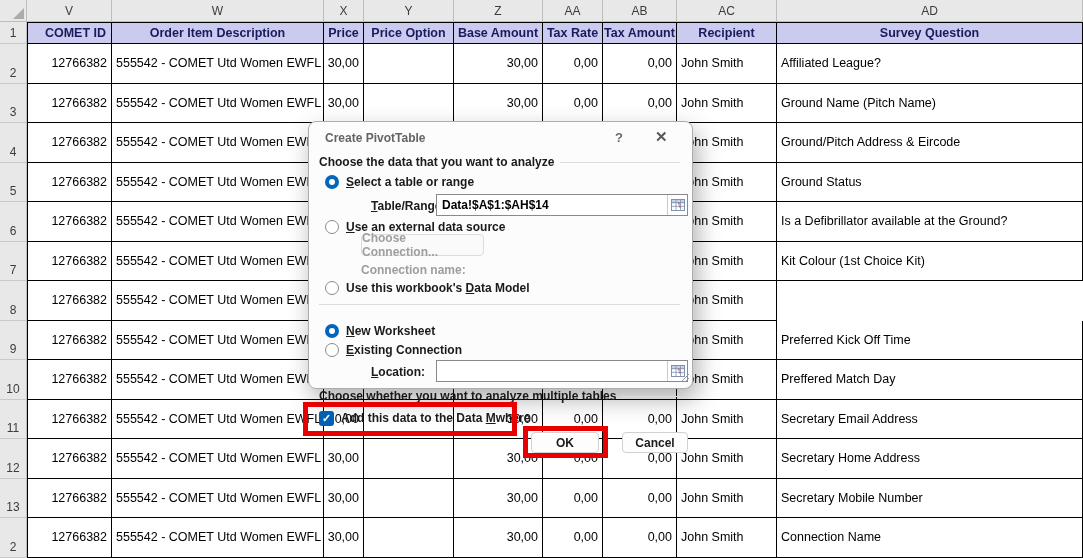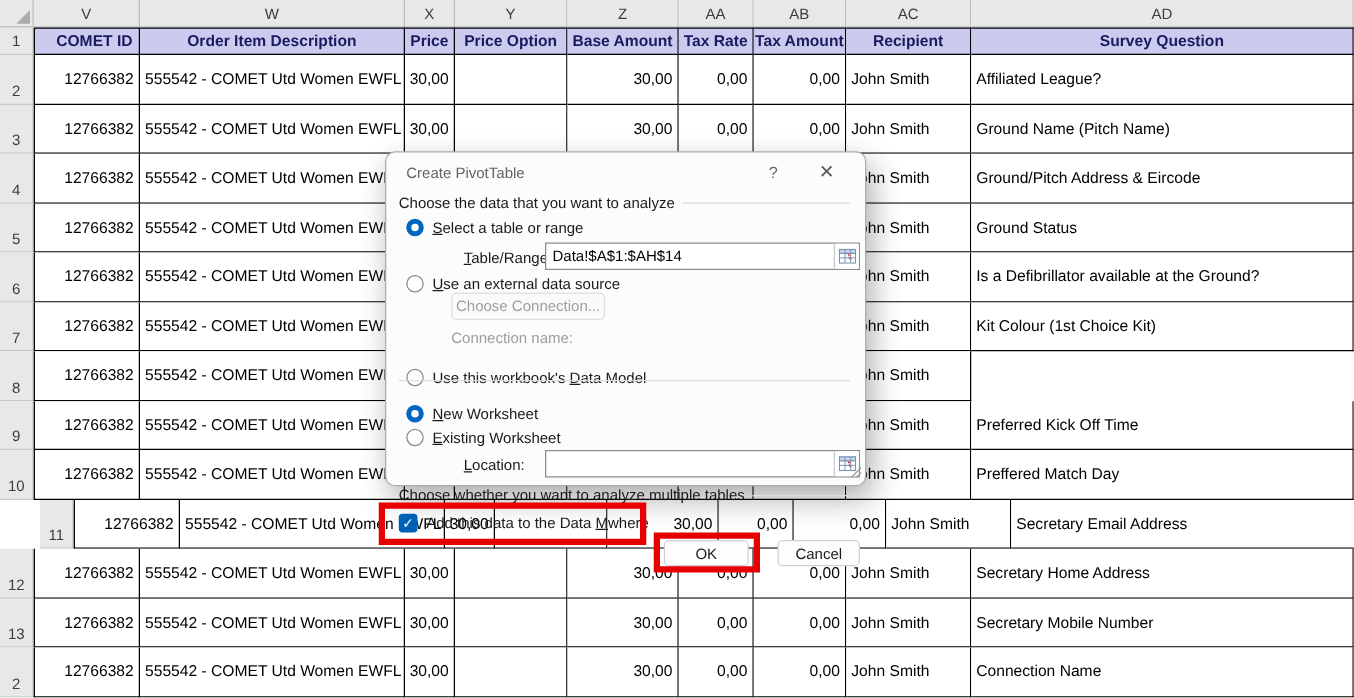--- a/index.html
+++ b/index.html
@@ -23,21 +23,21 @@
           white-space:nowrap; background:#fff; }
   .cell.first { border-left:1px solid #000; }
   .hdr1 .cell { background:#CBCBEF; color:#1A1A5E; font-weight:bold; justify-content:center;
                 border-top:1px solid #000; font-size:12.5px; }
   .al-r { justify-content:flex-end; padding-right:4px; }
   .al-l { justify-content:flex-start; padding-left:4px; }
 
   
   .dialog { position:absolute; left:308px; top:121px; width:385px; height:268px;
             background:#FCFCFC; border:1px solid #ACACAC; border-radius:8px;
-            box-shadow:4px 10px 24px rgba(0,0,0,.32); font-size:12px; color:#1a1a1a; z-index:5; }
+            box-shadow:4px 10px 24px rgba(0,0,0,.32); font-size:12px; color:#1a1a1a; z-index:5;font-weight:bold; }
   .dlg-title { position:absolute; left:16px; top:9px; color:#646464; font-size:12px; }
   .dlg-help { position:absolute; left:306px; top:8px; color:#6a6a6a; font-size:13px; cursor:default; }
   .dlg-close { position:absolute; left:346px; top:6px; color:#5a5a5a; font-size:15px; cursor:default; }
   .cap { position:absolute; left:10px; right:12px; display:flex; align-items:center; gap:6px; }
   .cap .cap-line { flex:1; height:1px; background:#DCDCDC; }
   .radio-row { position:absolute; left:16px; display:flex; align-items:center; gap:7px; height:15px; }
   .radio { width:14px; height:14px; border-radius:50%; background:#fff; border:1px solid #8a8a8a; flex:0 0 auto; }
   .radio.sel { border:4.5px solid #0066BF; }
   .ak { text-decoration:underline; }
   .fld-label { position:absolute; }
@@ -191,21 +191,21 @@
         <div class="cell al-l" style="flex-basis: 212px; height: 39.5px;">555542 - COMET Utd Women EWFL</div>
         <div class="cell al-r" style="flex-basis: 40px; height: 39.5px;">30,00</div>
         <div class="cell al-l" style="flex-basis: 90px; height: 39.5px;"></div>
         <div class="cell al-r" style="flex-basis: 89px; height: 39.5px;">30,00</div>
         <div class="cell al-r" style="flex-basis: 60px; height: 39.5px;">0,00</div>
         <div class="cell al-r" style="flex-basis: 74px; height: 39.5px;">0,00</div>
         <div class="cell al-l" style="flex-basis: 100px; height: 39.5px;">John Smith</div>
         <div class="cell al-l" style="flex-basis: 306px; height: 39.5px;">Preffered Match Day</div>
       </div>
       <div class="srow">
-        <div class="rowhead" style="height: 39.5px; margin-left: 32px;">11</div>
+        <div class="rowhead" style="height: 39.5px;">11</div>
         <div class="cell al-r first" style="flex-basis: 85px; height: 39.5px;">12766382</div>
         <div class="cell al-l" style="flex-basis: 212px; height: 39.5px;">555542 - COMET Utd Women EWFL</div>
         <div class="cell al-r" style="flex-basis: 40px; height: 39.5px;">30,00</div>
         <div class="cell al-l" style="flex-basis: 90px; height: 39.5px;"></div>
         <div class="cell al-r" style="flex-basis: 89px; height: 39.5px;">30,00</div>
         <div class="cell al-r" style="flex-basis: 60px; height: 39.5px;">0,00</div>
         <div class="cell al-r" style="flex-basis: 74px; height: 39.5px;">0,00</div>
         <div class="cell al-l" style="flex-basis: 100px; height: 39.5px;">John Smith</div>
         <div class="cell al-l" style="flex-basis: 306px; height: 39.5px;">Secretary Email Address</div>
       </div>
@@ -278,37 +278,37 @@
     </div>
 
     <div class="radio-row" style="top:97px">
       <span class="radio"></span>
       <span><span></span><span class="ak">U</span><span>se an external data source</span></span>
     </div>
 
     <div class="dis-btn">Choose Connection...</div>
     <div class="fld-label grey-lbl" style="left:52px;top:141px">Connection name:</div>
 
-    <div class="radio-row" style="top:172px">
+    <div class="radio-row" style="top:158px">
       <span class="radio"></span>
       <span><span>Use this workbook's </span><span class="ak">D</span><span>ata Model</span></span>
     </div>
 
     <div class="cap" style="top:182px">
         <span class="cap-line"></span>
     </div>
 
     <div class="radio-row" style="top:201px">
       <span class="radio sel"></span>
       <span><span></span><span class="ak">N</span><span>ew Worksheet</span></span>
     </div>
 
     <div class="radio-row" style="top:220px">
       <span class="radio"></span>
-      <span><span></span><span class="ak">E</span><span>xisting Worksheet</span></span>
+      <span><span></span><span class="ak">E</span><span>xisting Connection</span></span>
     </div>
 
     <div class="fld-label" style="left:62px;top:243px"><span></span><span class="ak">L</span><span>ocation:</span></div>
     <div class="txt" style="left:127px;top:238px;width:252px">
       <span class="txt-val"></span>
       <span class="range-btn">
         <svg width="14" height="12" viewBox="0 0 14 12">
           <rect x="0.5" y="0.5" width="13" height="11" fill="#fff" stroke="#7b92b5"></rect>
           <rect x="0.5" y="0.5" width="13" height="3.2" fill="#c7d3e8" stroke="#7b92b5"></rect>
           <line x1="5" y1="1" x2="5" y2="11" stroke="#7b92b5" stroke-width="0.8"></line>

